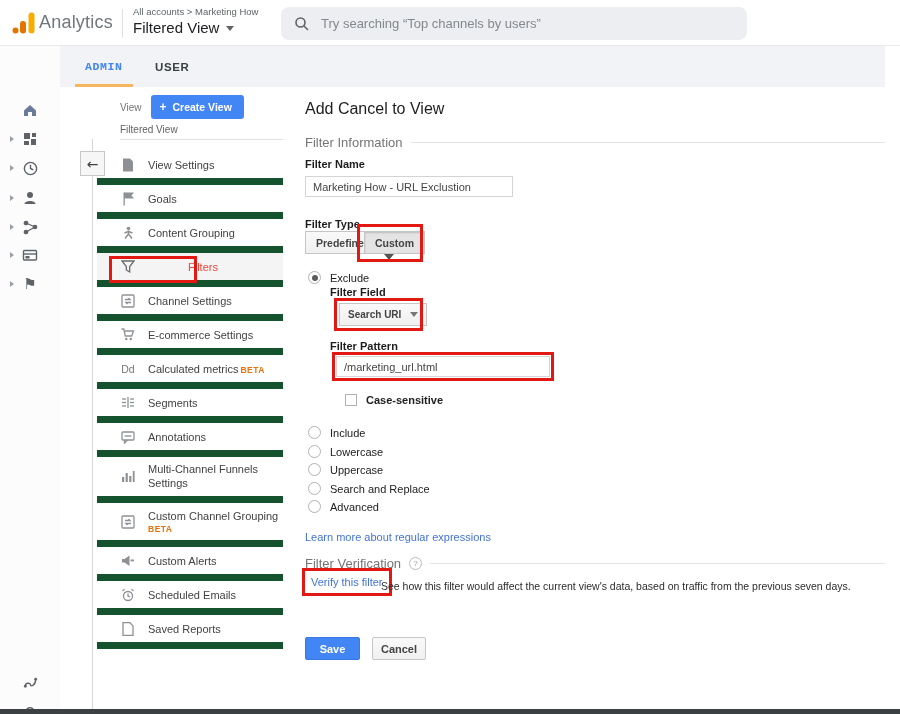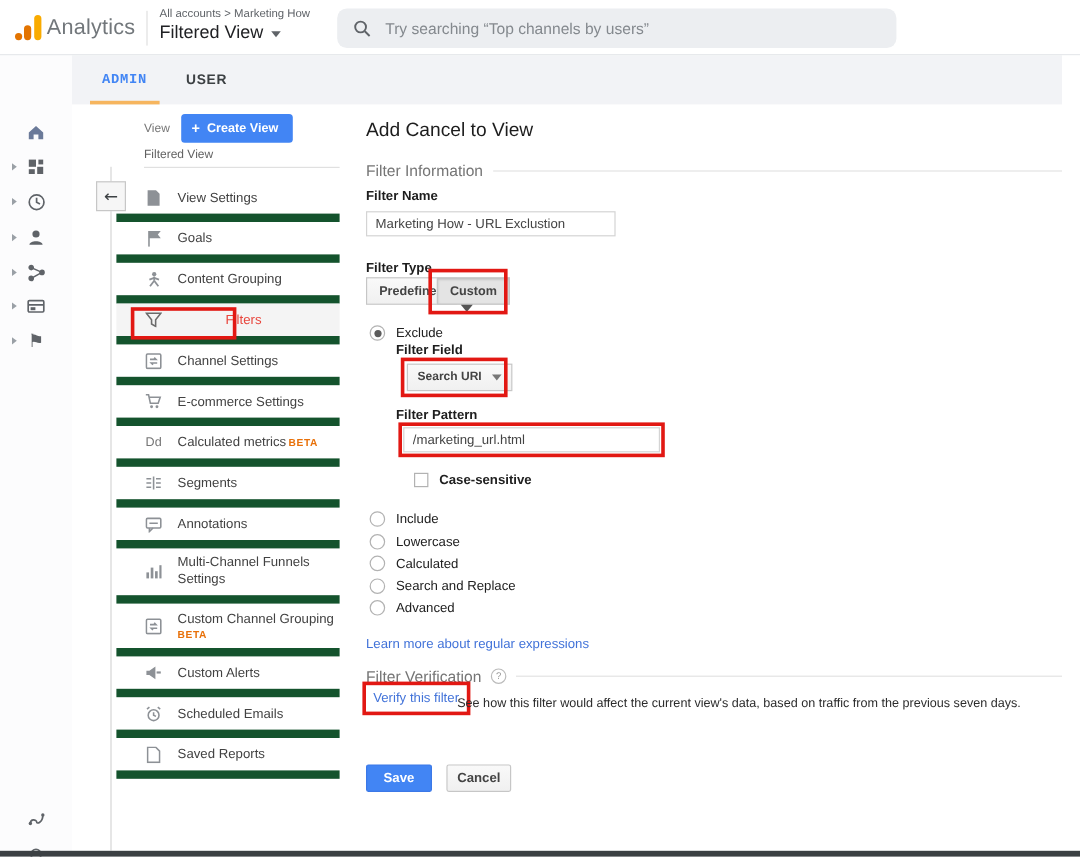--- a/index.html
+++ b/index.html
@@ -405,21 +405,21 @@
   <div class="radio-row" style="left:3px;top:339px">
     <span class="radio"></span>
     <span class="opt-label">Include</span>
   </div>
   <div class="radio-row" style="left:3px;top:358px">
     <span class="radio"></span>
     <span class="opt-label">Lowercase</span>
   </div>
   <div class="radio-row" style="left:3px;top:376px">
     <span class="radio"></span>
-    <span class="opt-label">Calculated</span>
+    <span class="opt-label">Uppercase</span>
   </div>
   <div class="radio-row" style="left:3px;top:395px">
     <span class="radio"></span>
     <span class="opt-label">Search and Replace</span>
   </div>
   <div class="radio-row" style="left:3px;top:413px">
     <span class="radio"></span>
     <span class="opt-label">Advanced</span>
   </div>
 

